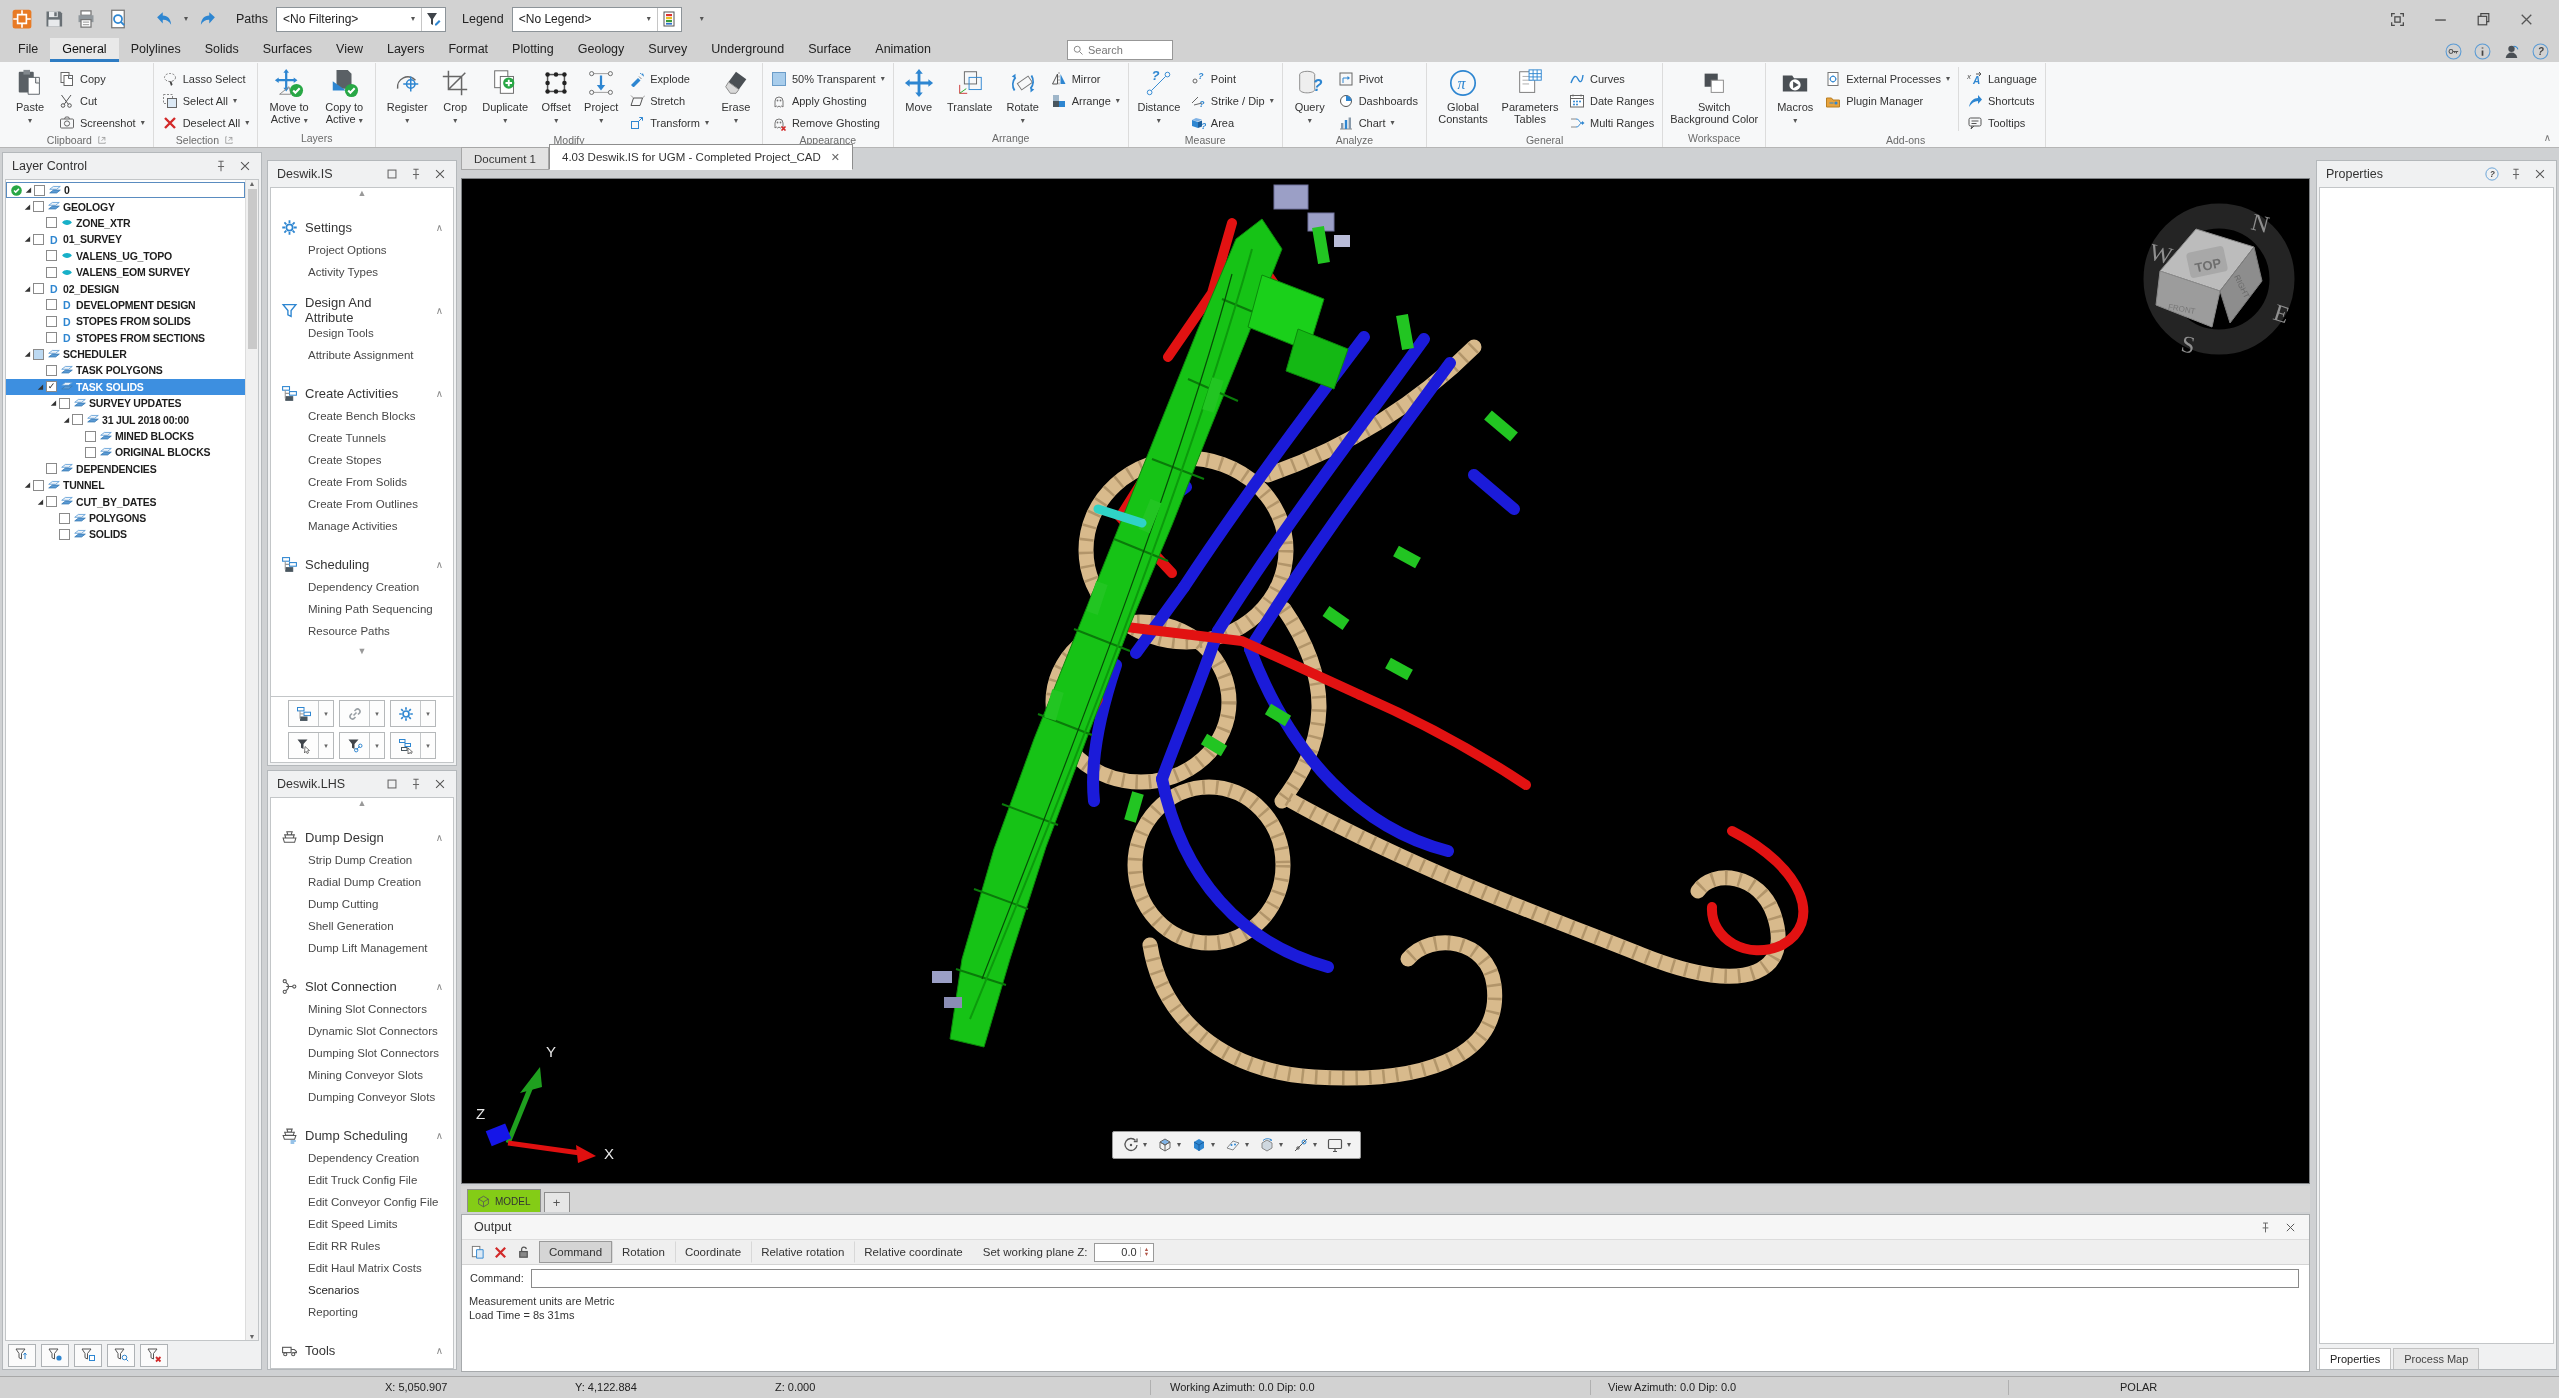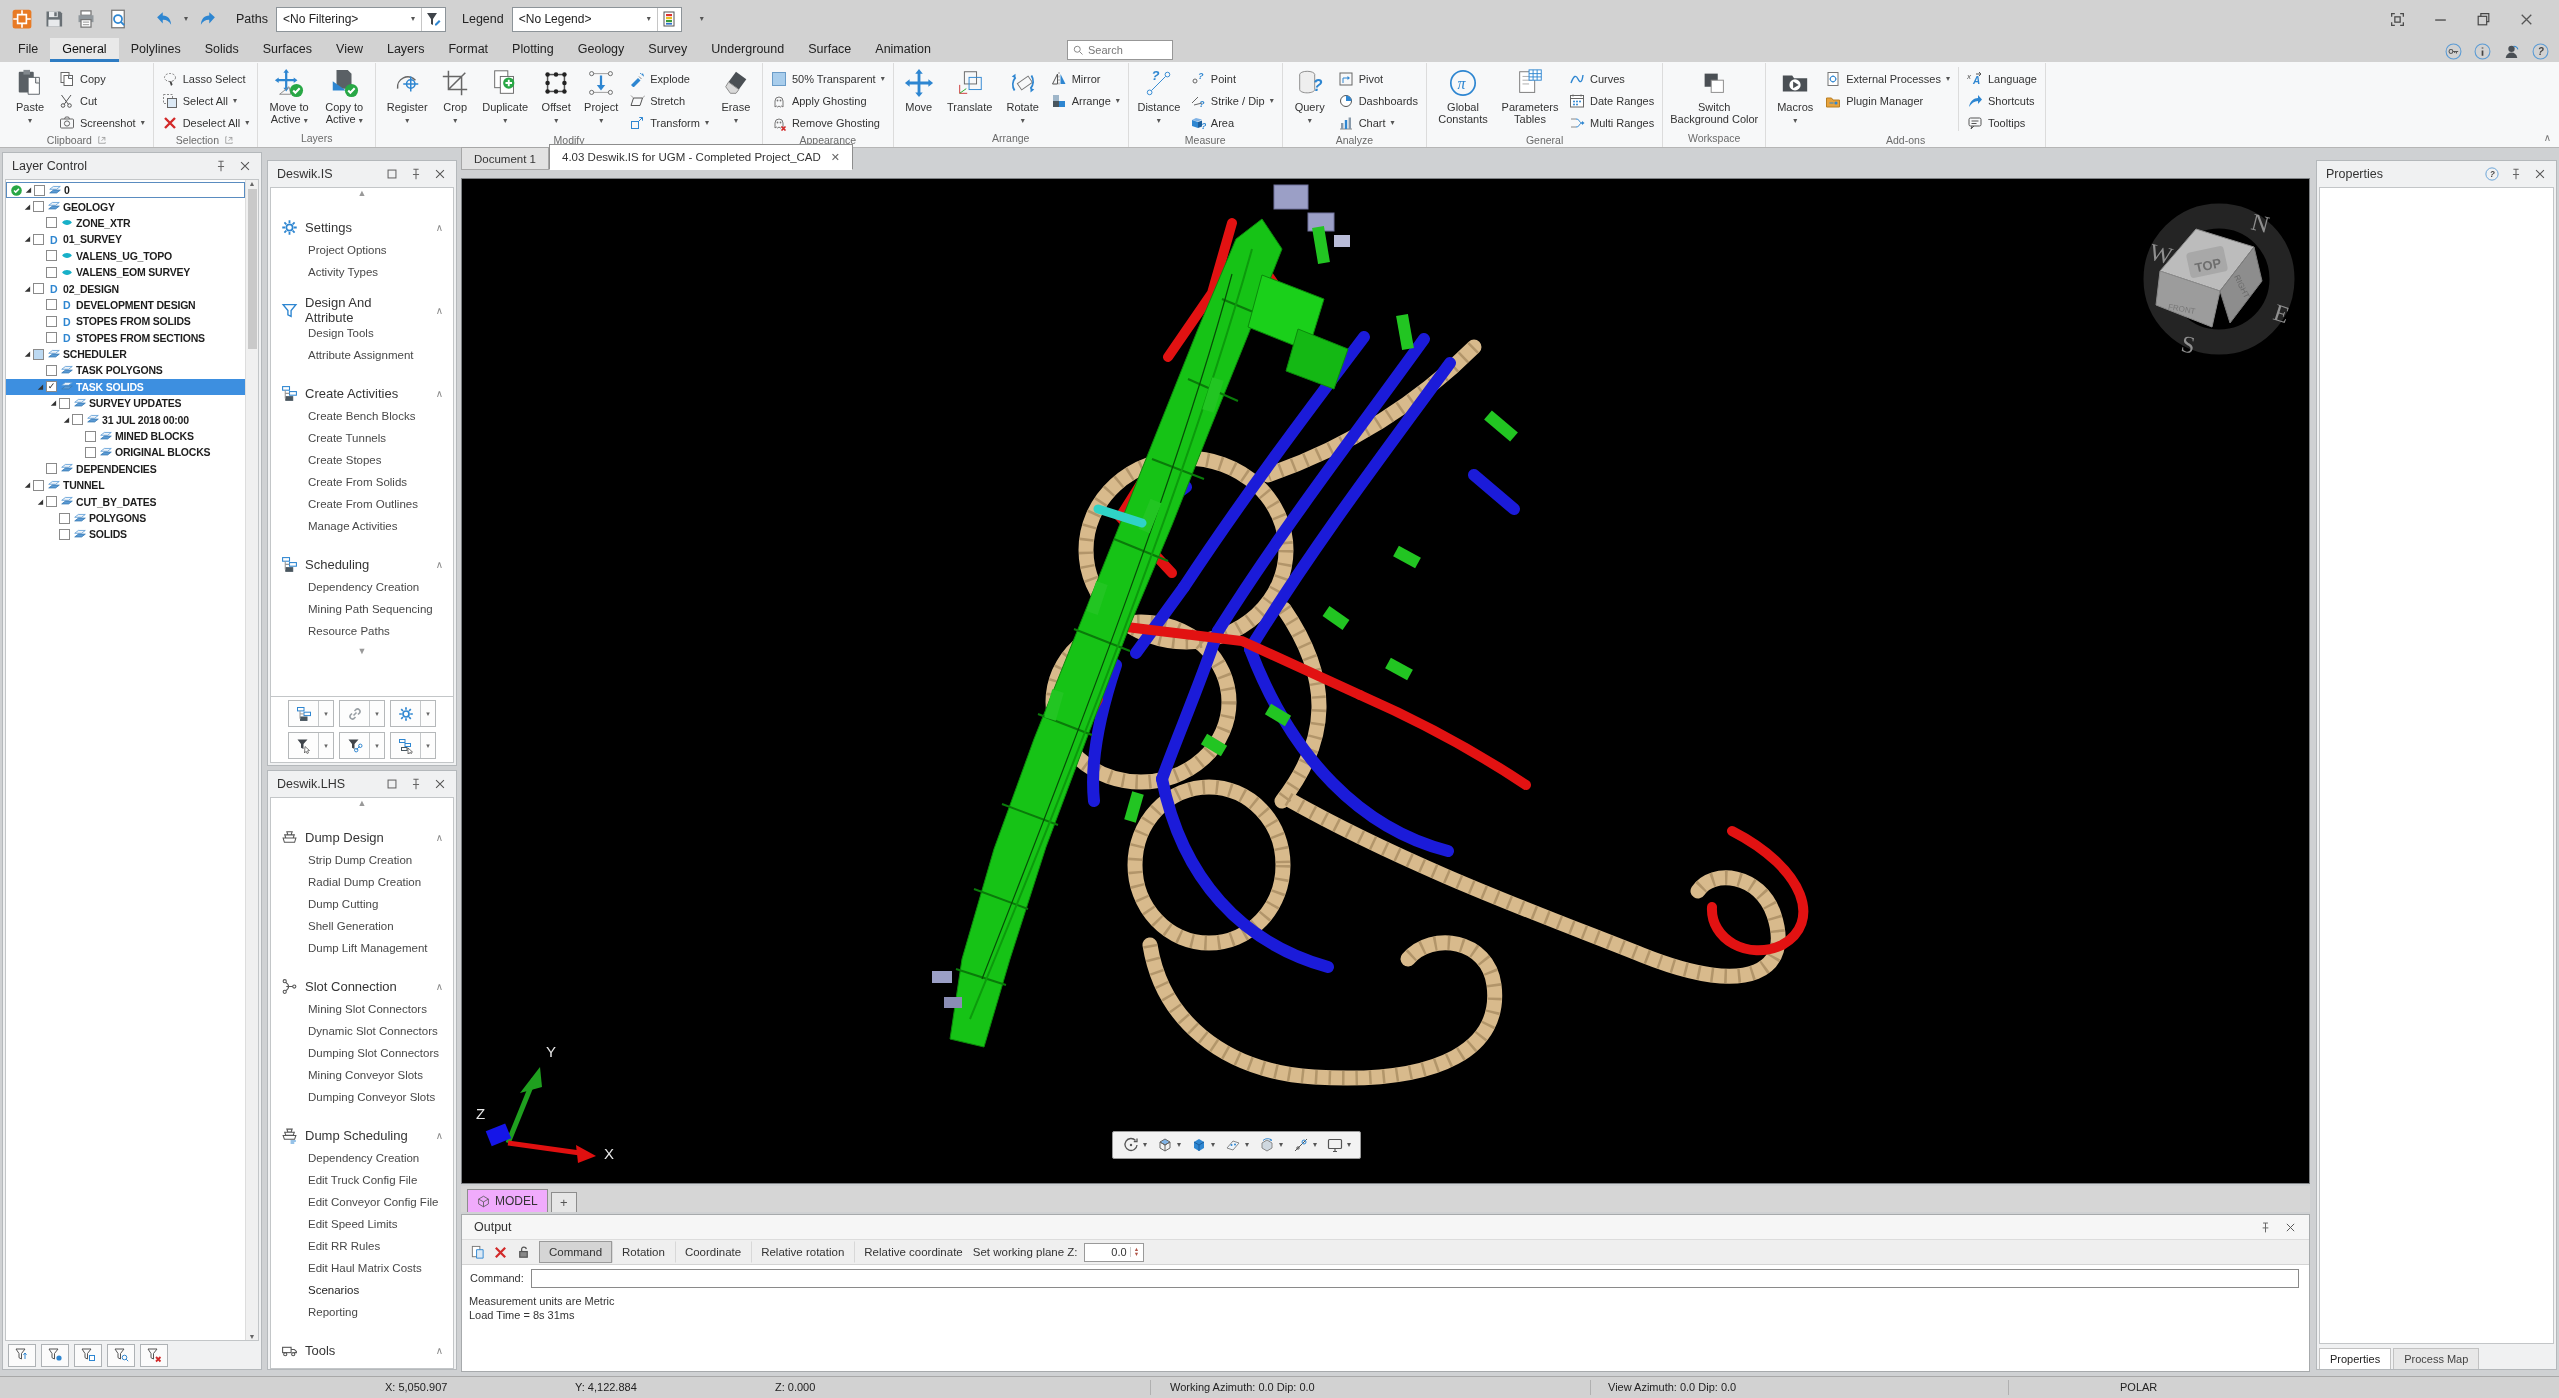--- a/index.html
+++ b/index.html
@@ -84,31 +84,31 @@
 
 .doctabs{position:absolute;left:461px;top:4px;height:18px;display:flex;align-items:flex-end}
 .dtab{height:23px;display:flex;align-items:center;padding:0 12px;font-size:11.5px;color:#333;background:#e2e2e2;border:1px solid #a7a7a7;gap:10px;white-space:nowrap}
 .dtab.active{height:26px;background:#fff;border-color:#8d8d8d;border-bottom-color:#fff}
 .dtab .x{color:#666;font-size:11px}
 .viewport{position:absolute;left:461px;top:30px;width:1849px;height:1006px;background:#000;border:1px solid #7e8184}
 .scene{width:100%;height:100%;display:block}
 .vtoolbar{position:absolute;left:650px;top:952px;height:28px;background:#f2f2f2;border:1px solid #989898;border-radius:2px;display:flex;align-items:center;padding:0 5px;gap:1px}
 .vbtn{display:flex;align-items:center;gap:3px;padding:0 4px;height:24px}
 .modeltabs{position:absolute;left:461px;top:1038px;width:1849px;height:26px;background:#d6d6d6;display:flex;align-items:flex-end;gap:3px;padding-left:6px}
-.mtab{height:23px;background:#f0abfc;border:1px solid #8d8d8d;border-bottom:none;display:flex;align-items:center;gap:5px;padding:0 9px;font-size:12px;color:#333}
+.mtab{height:23px;background:#84cc16;border:1px solid #8d8d8d;border-bottom:none;display:flex;align-items:center;gap:5px;padding:0 9px;font-size:10px;color:#333}
 .mtab.add{width:26px;justify-content:center;background:#e6e6e6;color:#555;font-size:13px;height:20px}
 
 .outputp{position:absolute;left:461px;top:1066px;width:1849px;height:158px;background:#fff;border:1px solid #a7aaac;display:flex;flex-direction:column}
 .ohead{height:24px;display:flex;align-items:center;padding:0 12px;font-size:12.5px;color:#333;background:#f6f6f6;gap:12px}
 .ohead i.ic{width:13px;height:13px}
 .otools{height:26px;background:#efefef;border-top:1px solid #dcdcdc;border-bottom:1px solid #d4d4d4;display:flex;align-items:center;padding:0 8px;font-size:11.5px;color:#333}
 .otools i.ic{width:15px;height:15px;margin-right:8px}
 .obtn{padding:4px 9px;border:1px solid transparent;border-left:1px solid #d8d8d8}
 .obtn.active{background:#d5d5d5;border:1px solid #9a9a9a}
-.wplabel{}
+.wplabel{margin-left:10px}
 .spin{width:60px;height:19px;background:#fff;border:1px solid #9a9a9a;display:flex;align-items:center;margin-left:6px}
 .spin .val{flex:1;text-align:right;padding-right:3px;font-size:11px}
 .spin .arrows{width:13px;display:flex;flex-direction:column;align-items:center;font-size:5.5px;color:#b05548;line-height:5px;border-left:1px solid #ccc}
 .ocmdrow{height:26px;display:flex;align-items:center;padding:0 8px;gap:7px;font-size:11px;color:#333}
 .cmdinput{flex:1;height:19px;border:1px solid #8a8a8a;background:#fff;font:inherit;padding:0 4px;margin-right:2px}
 .olog{flex:1;padding:3px 7px;font-size:11px;color:#333;line-height:14px}
 
 #propsPanel{left:2316px;top:12px;width:241px;height:1210px}
 .ptabs{height:25px;display:flex;gap:2px;padding:2px 2px 0;align-items:flex-end;flex:0 0 auto}
 .ptab{padding:4px 10px;font-size:11px;color:#444;background:#e7e7e7;border:1px solid #c2c2c2;border-bottom:none}

